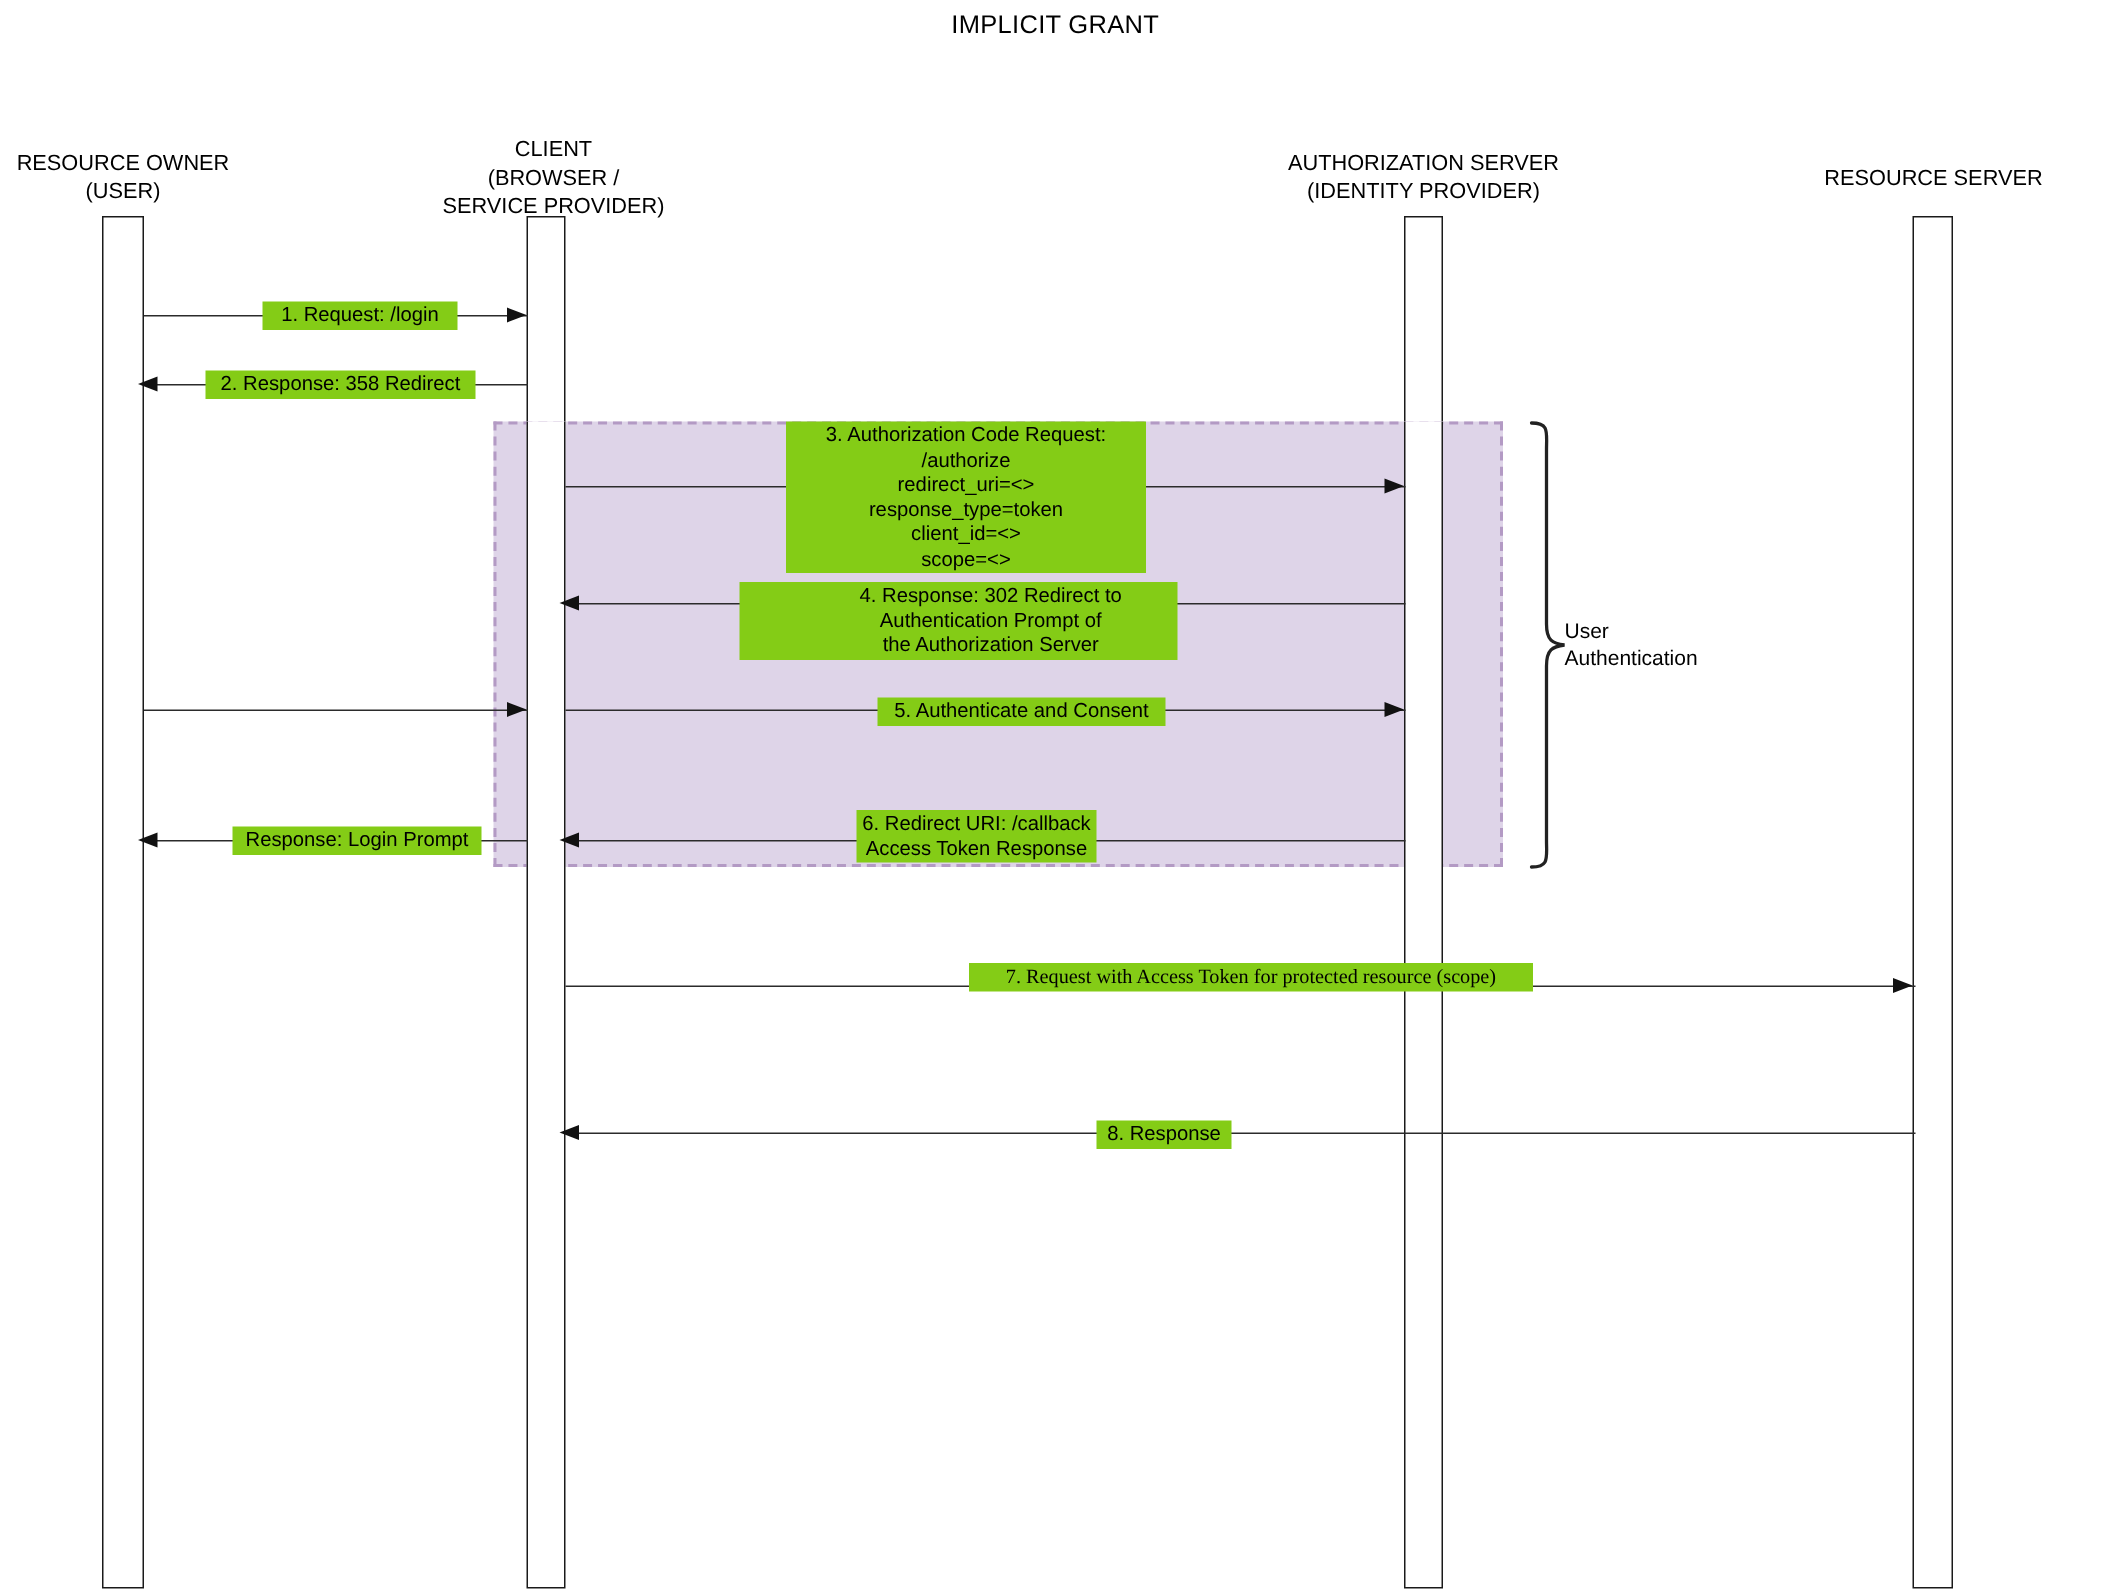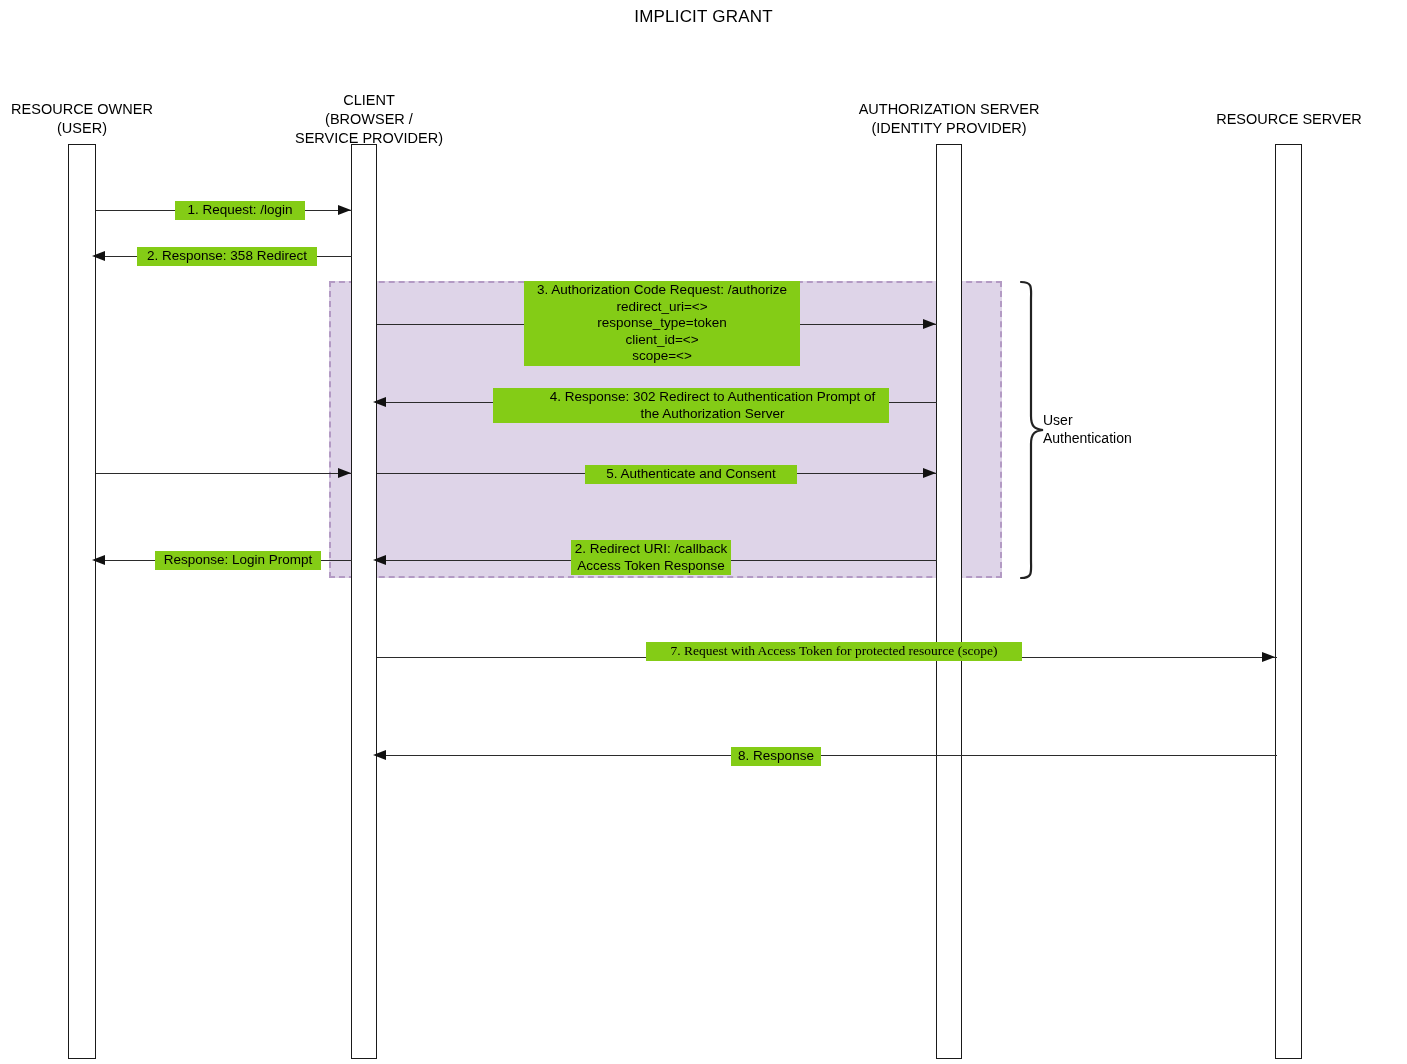--- a/index.html
+++ b/index.html
@@ -116,45 +116,45 @@
   <div class="msg-line" style="left:96px; top:210px; width:256px;"></div>
   <div class="arrow-head right" style="left:338px; top:205px;"></div>
   <div class="msg-text" style="left:175px; top:201px; width:130px;">1. Request: /login</div>
 
   <div class="msg-line" style="left:96px; top:256px; width:256px;"></div>
   <div class="arrow-head left" style="left:92px; top:251px;"></div>
   <div class="msg-text" style="left:137px; top:247px; width:180px;">2. Response: 358 Redirect</div>
 
   <div class="msg-line" style="left:377px; top:324px; width:560px;"></div>
   <div class="arrow-head right" style="left:923px; top:319px;"></div>
-  <div class="msg-text" style="left:524px; top:281px; width:276px;">3. Authorization Code Request: /authorize
+  <div class="msg-text" style="left:524px; top:281px; width:240px;">3. Authorization Code Request: /authorize
 redirect_uri=&lt;&gt;
 response_type=token
 client_id=&lt;&gt;
 scope=&lt;&gt;</div>
 
   <div class="msg-line" style="left:377px; top:402px; width:560px;"></div>
   <div class="arrow-head left" style="left:373px; top:397px;"></div>
-  <div class="msg-text" style="left:493px; top:388px; width:396px;padding-left:46px;">4. Response: 302 Redirect to Authentication Prompt of
+  <div class="msg-text" style="left:493px; top:388px; width:292px;padding-left:46px;">4. Response: 302 Redirect to Authentication Prompt of
 the Authorization Server</div>
 
   <div class="msg-line" style="left:96px; top:473px; width:256px;"></div>
   <div class="arrow-head right" style="left:338px; top:468px;"></div>
 
   <div class="msg-line" style="left:377px; top:473px; width:560px;"></div>
   <div class="arrow-head right" style="left:923px; top:468px;"></div>
-  <div class="msg-text" style="left:585px; top:465px; width:212px;">5. Authenticate and Consent</div>
+  <div class="msg-text" style="left:585px; top:465px; width:192px;">5. Authenticate and Consent</div>
 
   <div class="msg-line" style="left:96px; top:560px; width:256px;"></div>
   <div class="arrow-head left" style="left:92px; top:555px;"></div>
   <div class="msg-text" style="left:155px; top:551px; width:166px;">Response: Login Prompt</div>
 
   <div class="msg-line" style="left:377px; top:560px; width:560px;"></div>
   <div class="arrow-head left" style="left:373px; top:555px;"></div>
-  <div class="msg-text" style="left:571px; top:540px; width:160px;">2. Redirect URI: /callback
+  <div class="msg-text" style="left:571px; top:540px; width:160px;">6. Redirect URI: /callback
 Access Token Response</div>
 
   <div class="msg-line" style="left:377px; top:657px; width:900px;"></div>
   <div class="arrow-head right" style="left:1262px; top:652px;"></div>
   <div class="msg-text" style="left:646px; top:642px; width:376px;font-family:Liberation Serif, serif;">7. Request with Access Token for protected resource (scope)</div>
 
   <div class="msg-line" style="left:377px; top:755px; width:900px;"></div>
   <div class="arrow-head left" style="left:373px; top:750px;"></div>
   <div class="msg-text" style="left:731px; top:747px; width:90px;">8. Response</div>
 

